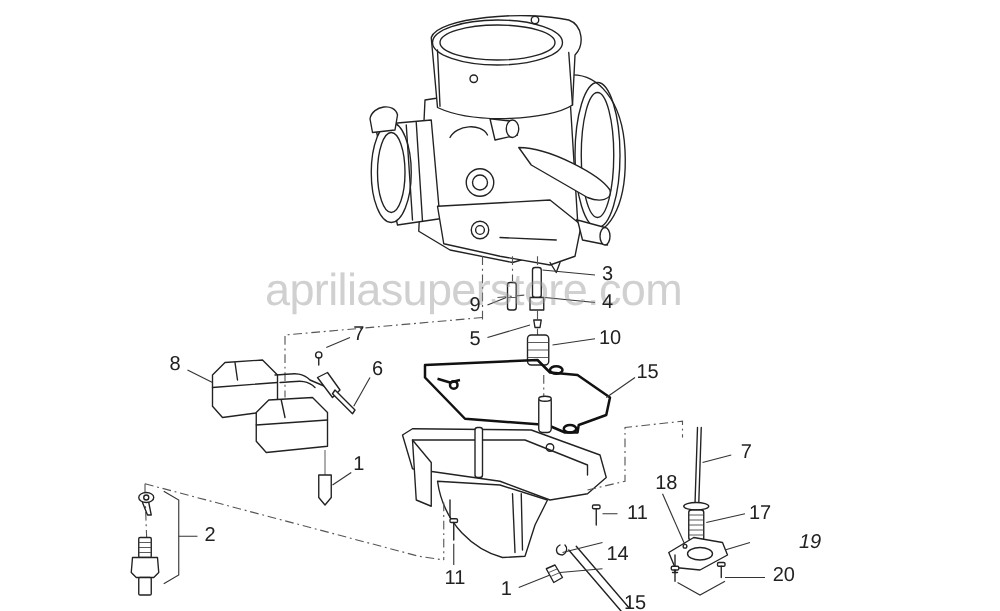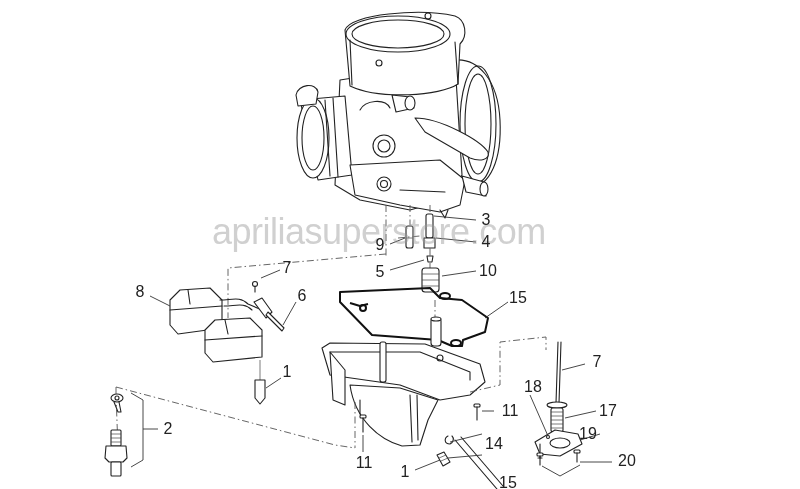--- a/index.html
+++ b/index.html
@@ -224,15 +224,15 @@
   <span class="callout" style="left: 488px; top: 271px;">10</span>
   <span class="callout" style="left: 510px; top: 411px;">11</span>
   <span class="callout" style="left: 364px; top: 463px;">11</span>
   <span class="callout" style="left: 518px; top: 298px;">15</span>
   <span class="callout" style="left: 405px; top: 472px;">1</span>
   <span class="callout" style="left: 494px; top: 444px;">14</span>
   <span class="callout" style="left: 508px; top: 455px; margin-top: 28px;">15</span>
   <span class="callout" style="left: 597px; top: 362px;">7</span>
   <span class="callout" style="left: 608px; top: 411px;">17</span>
   <span class="callout" style="left: 533px; top: 387px; text-align: right;">18</span>
-  <span class="callout" style="left: 588px; top: 434px;">19</span>
+  <span class="callout" style="left: 648px; top: 434px; font-style: italic;">19</span>
   <span class="callout" style="left: 627px; top: 461px; text-align: center;">20</span>
 </div>
 
 </body></html>

